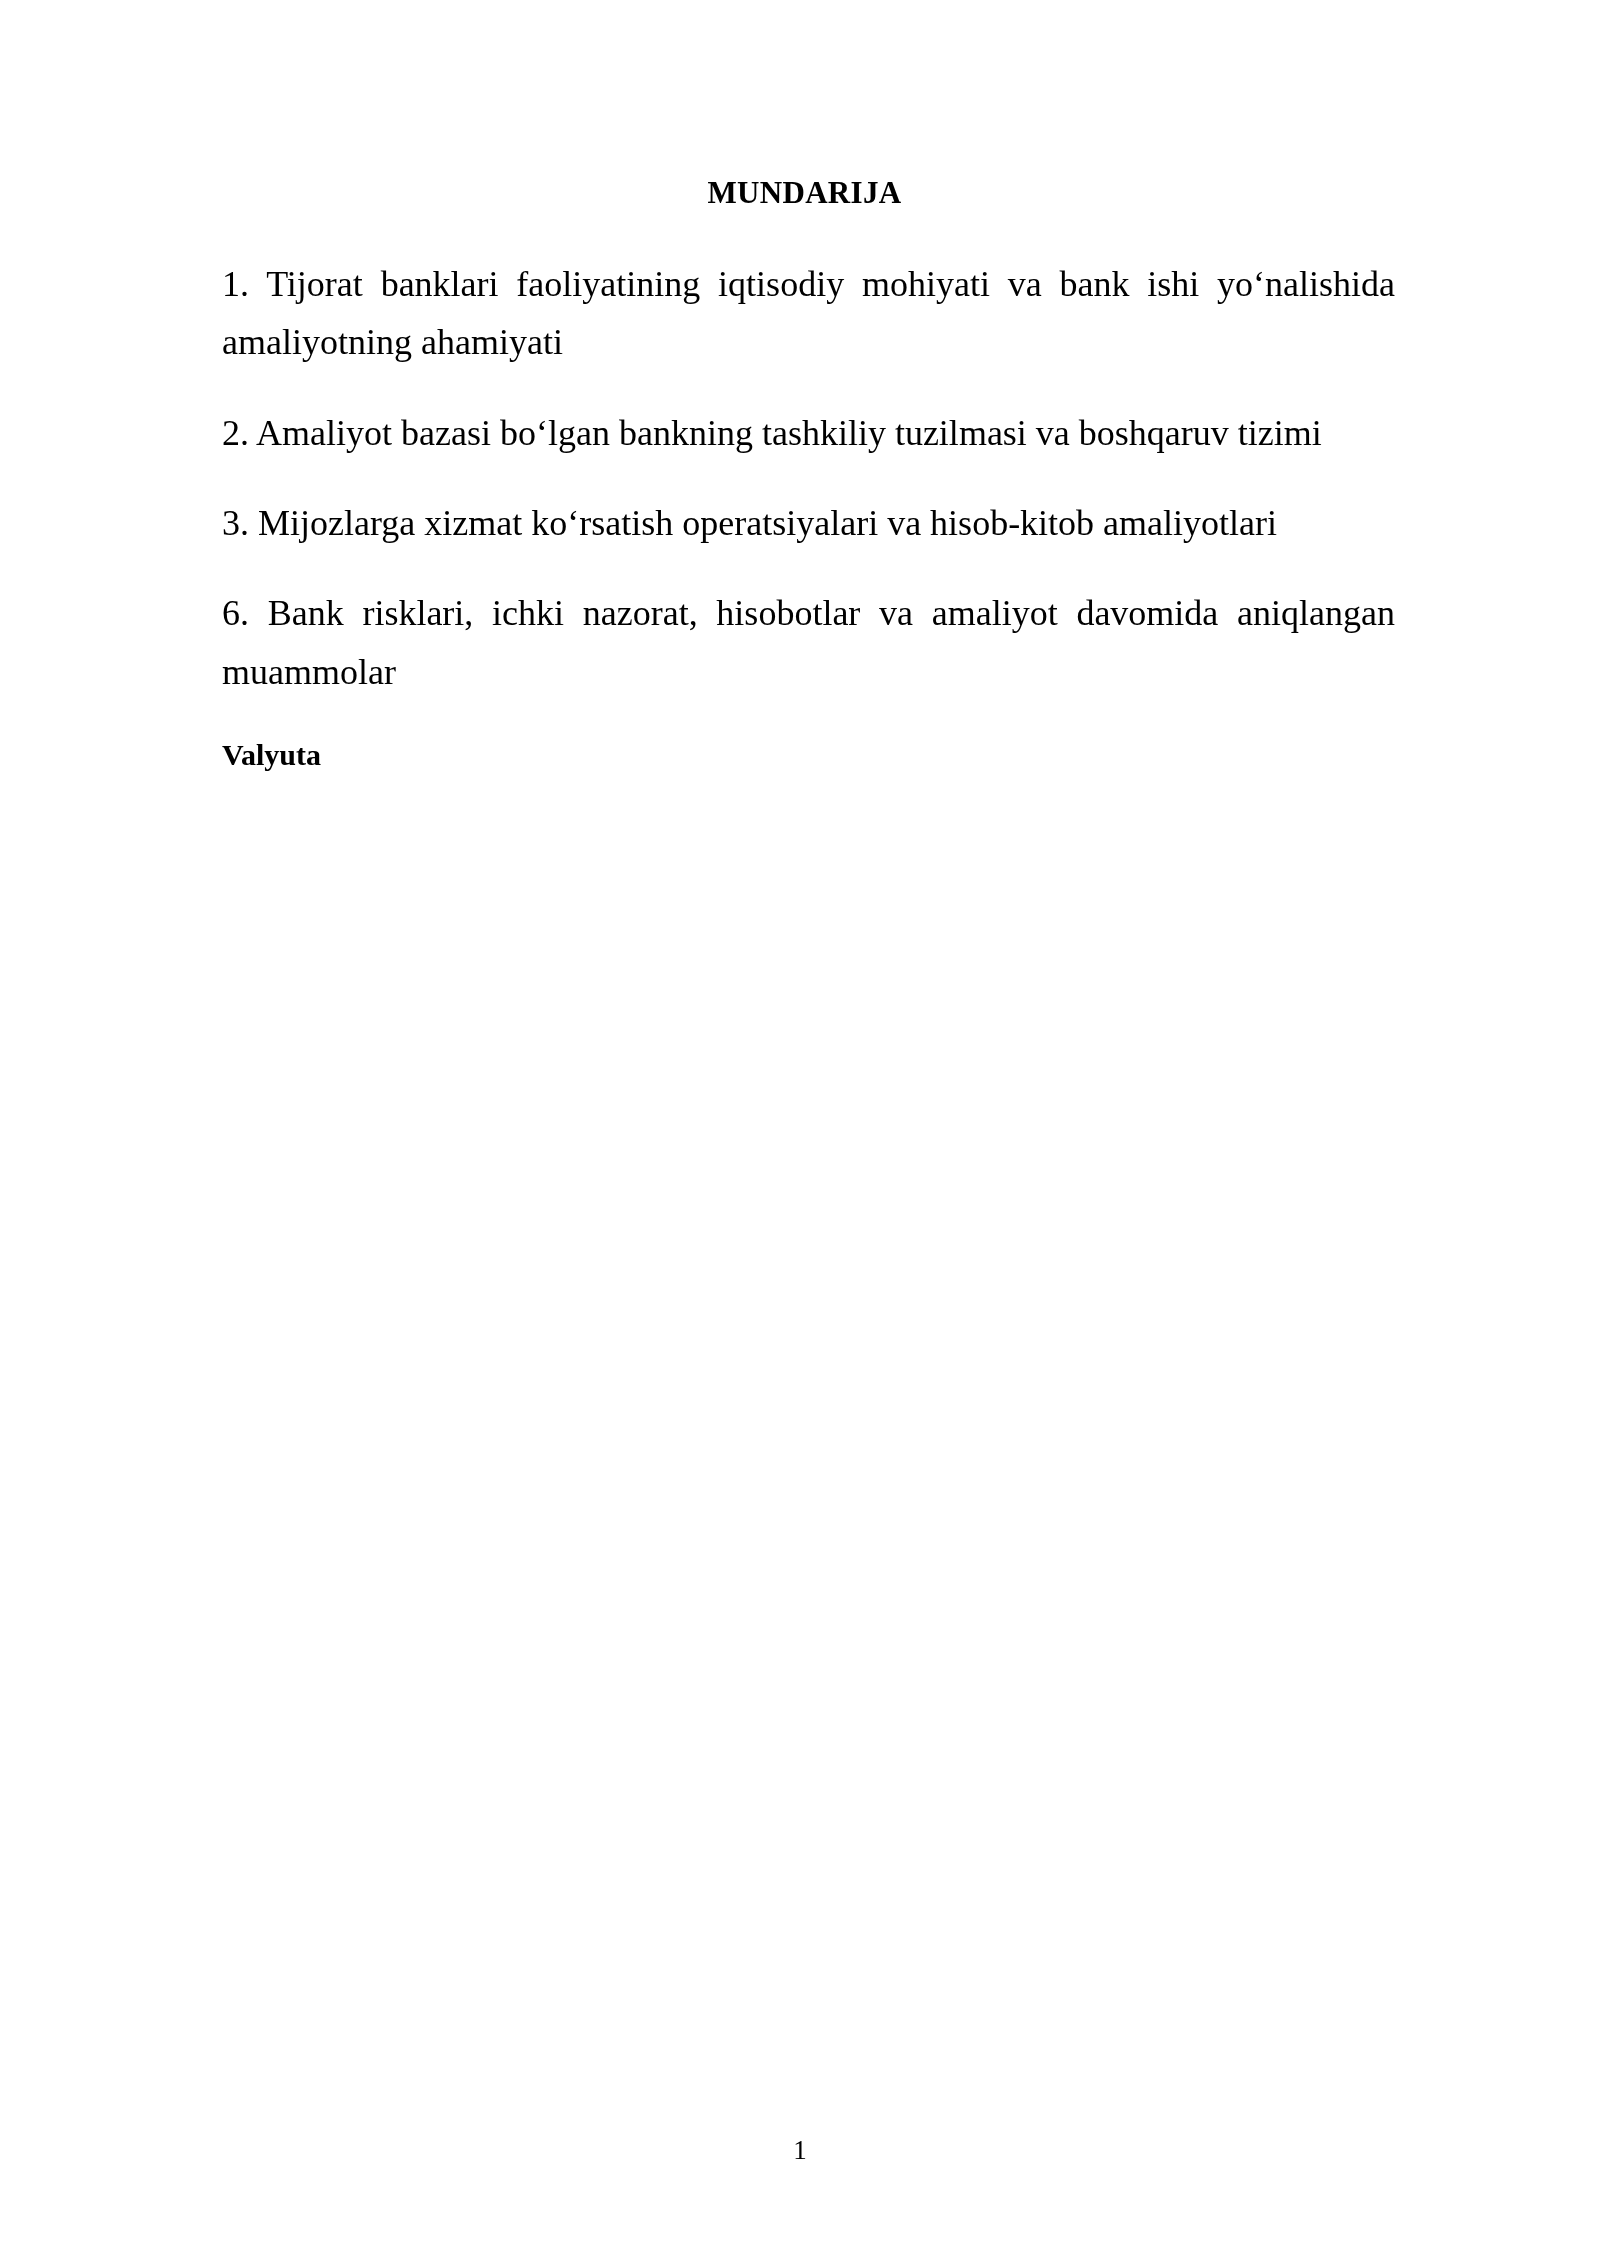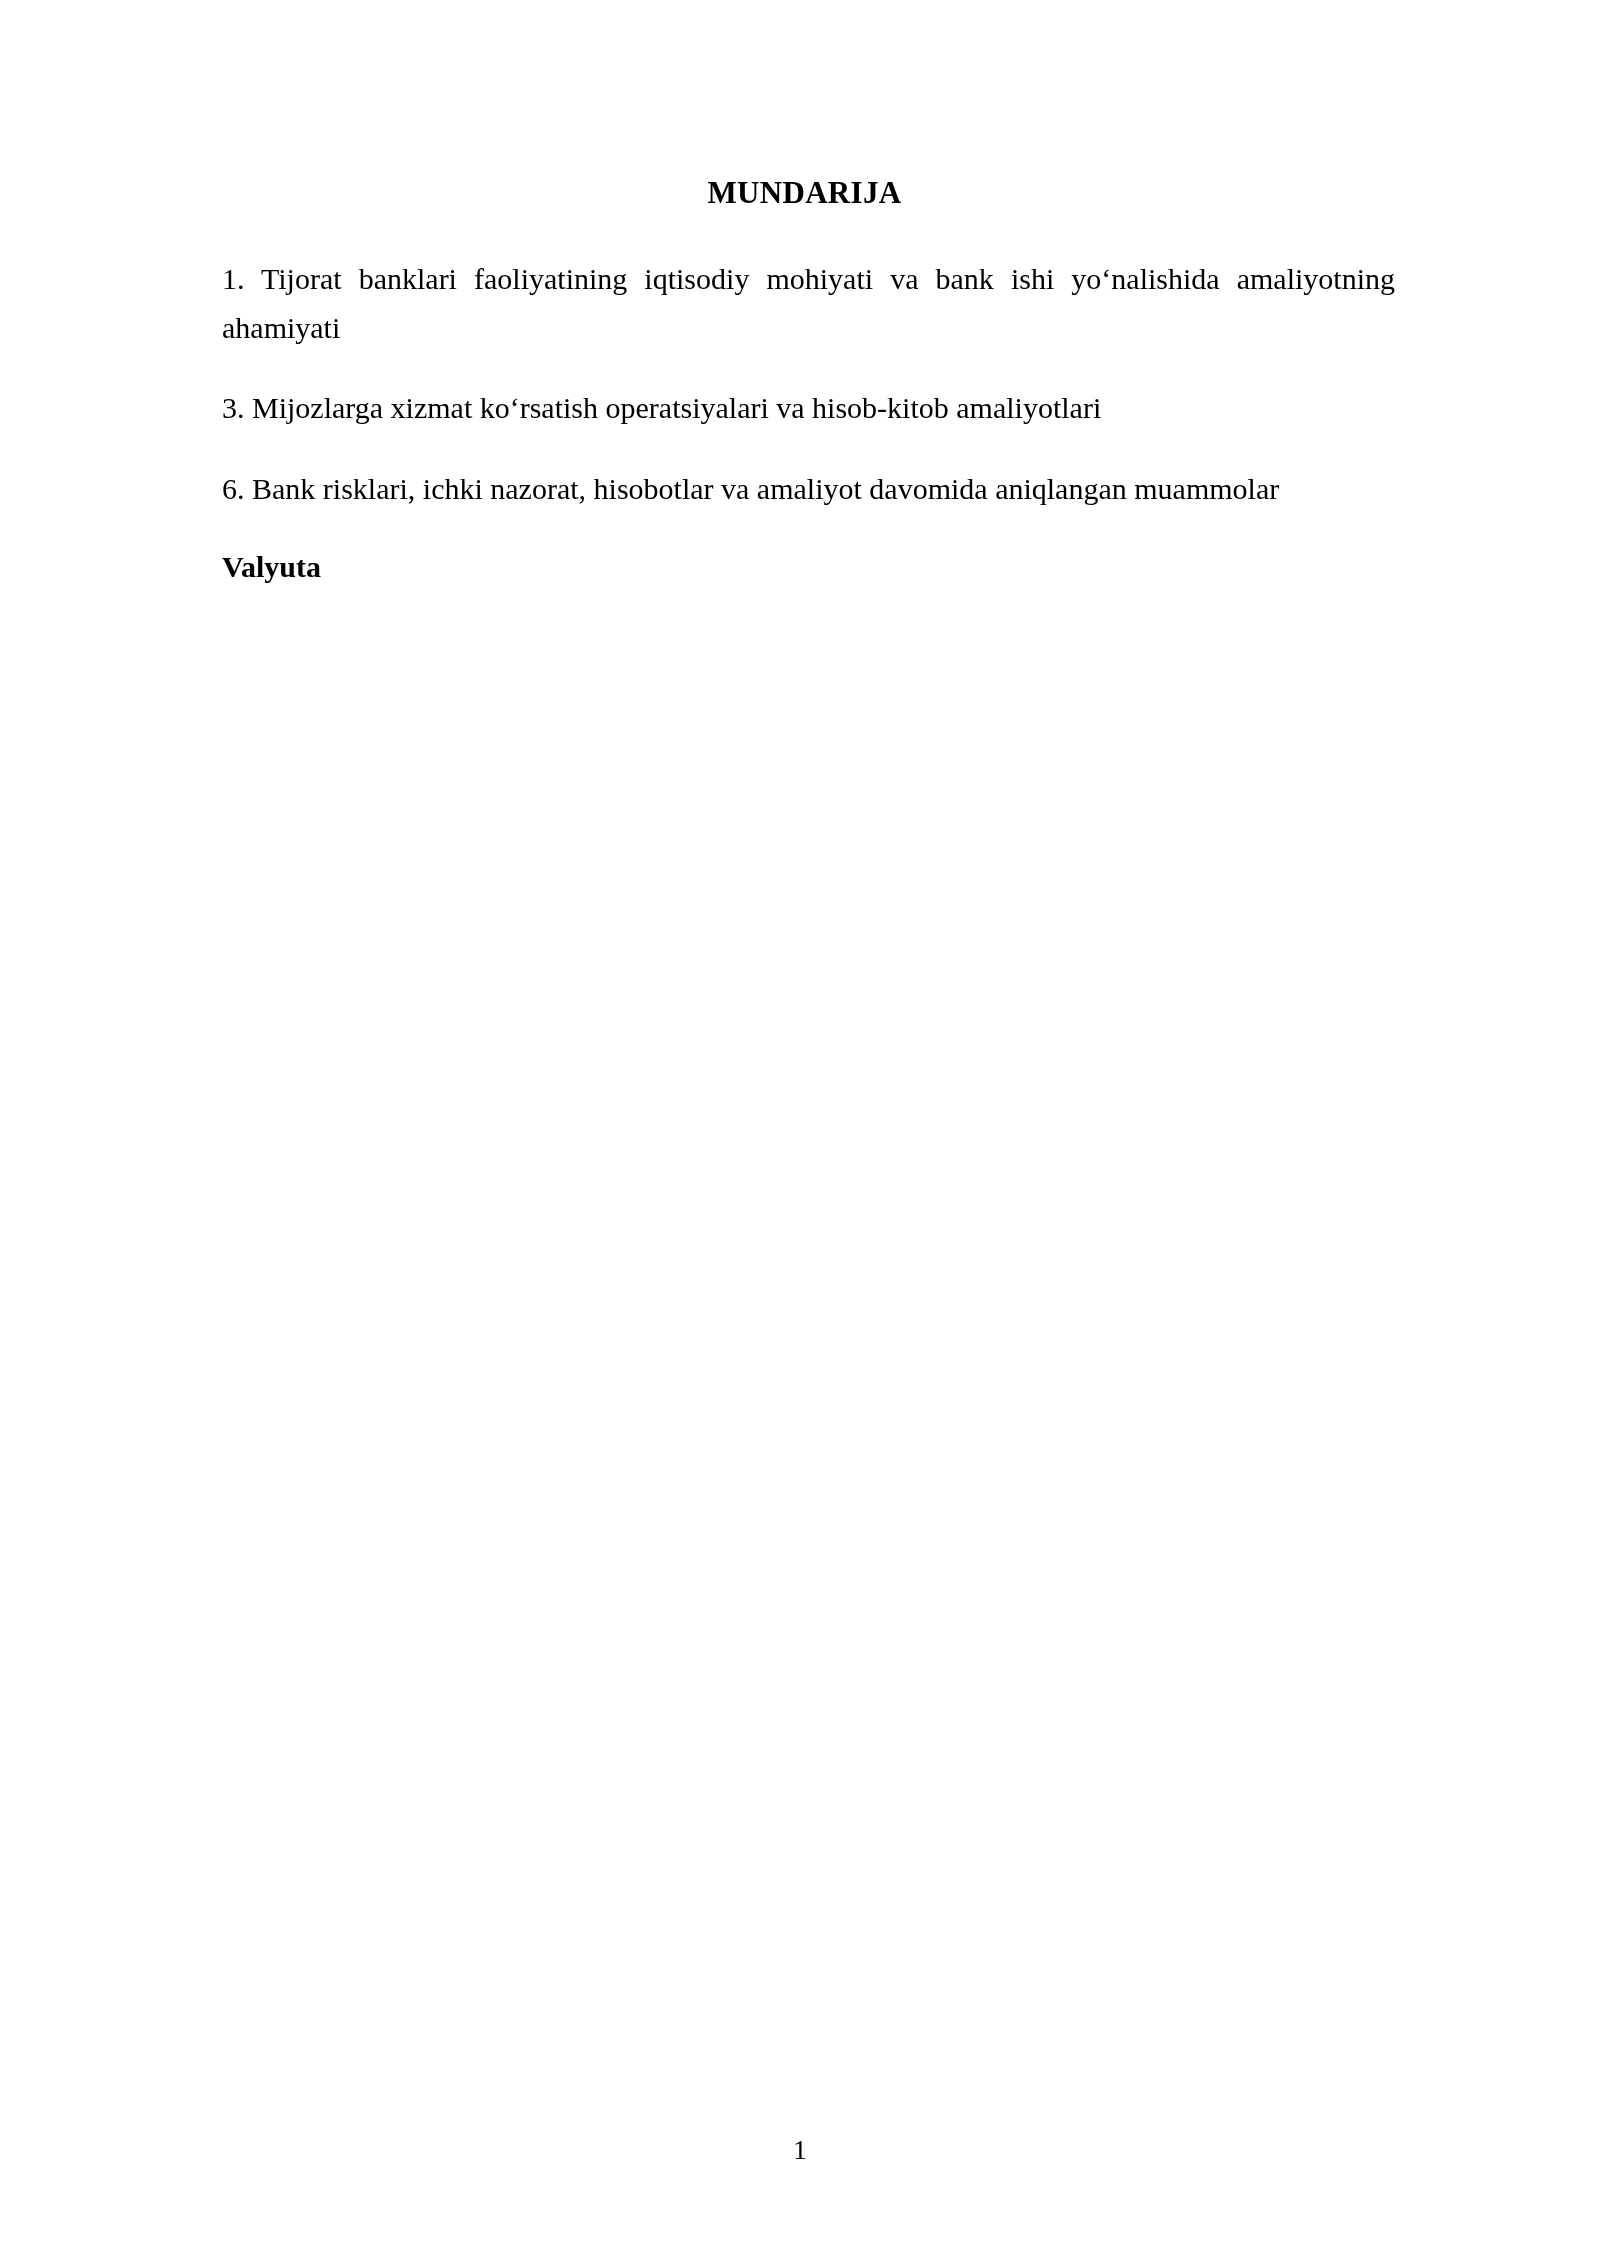--- a/index.html
+++ b/index.html
@@ -30,21 +30,21 @@
     margin: 0 0 44px 0;
     padding-right: 8px;
   }
   .section-heading {
     font-weight: bold;
     font-size: 30px;
     margin: 0 0 36px 0;
     line-height: 1.45;
   }
   .toc-entry {
-    font-size: 30px;
+    font-size: 36px;
     line-height: 1.62;
     margin: 0 0 32px 0;
     text-align: justify;
     text-justify: inter-word;
   }
   .toc-entry.no-justify {
     text-align: left;
   }
   .page-number {
     position: absolute;
@@ -57,20 +57,21 @@
 </style>
 </head>
 <body>
 
 <div class="page">
 
   <h1 class="doc-title">MUNDARIJA</h1>
 
 
   <p class="toc-entry">1. Tijorat banklari faoliyatining iqtisodiy mohiyati va bank ishi yo‘nalishida amaliyotning ahamiyati</p>
+  <p class="toc-entry no-justify">2. Amaliyot bazasi bo‘lgan bankning tashkiliy tuzilmasi va boshqaruv tizimi</p>
   <p class="toc-entry no-justify">3. Mijozlarga xizmat ko‘rsatish operatsiyalari va hisob-kitob amaliyotlari</p>
   <p class="toc-entry">6. Bank risklari, ichki nazorat, hisobotlar va amaliyot davomida aniqlangan muammolar</p>
 
   <p class="section-heading">Valyuta</p>
 
   <div class="page-number">1</div>
 
 </div>
 
 </body></html>

